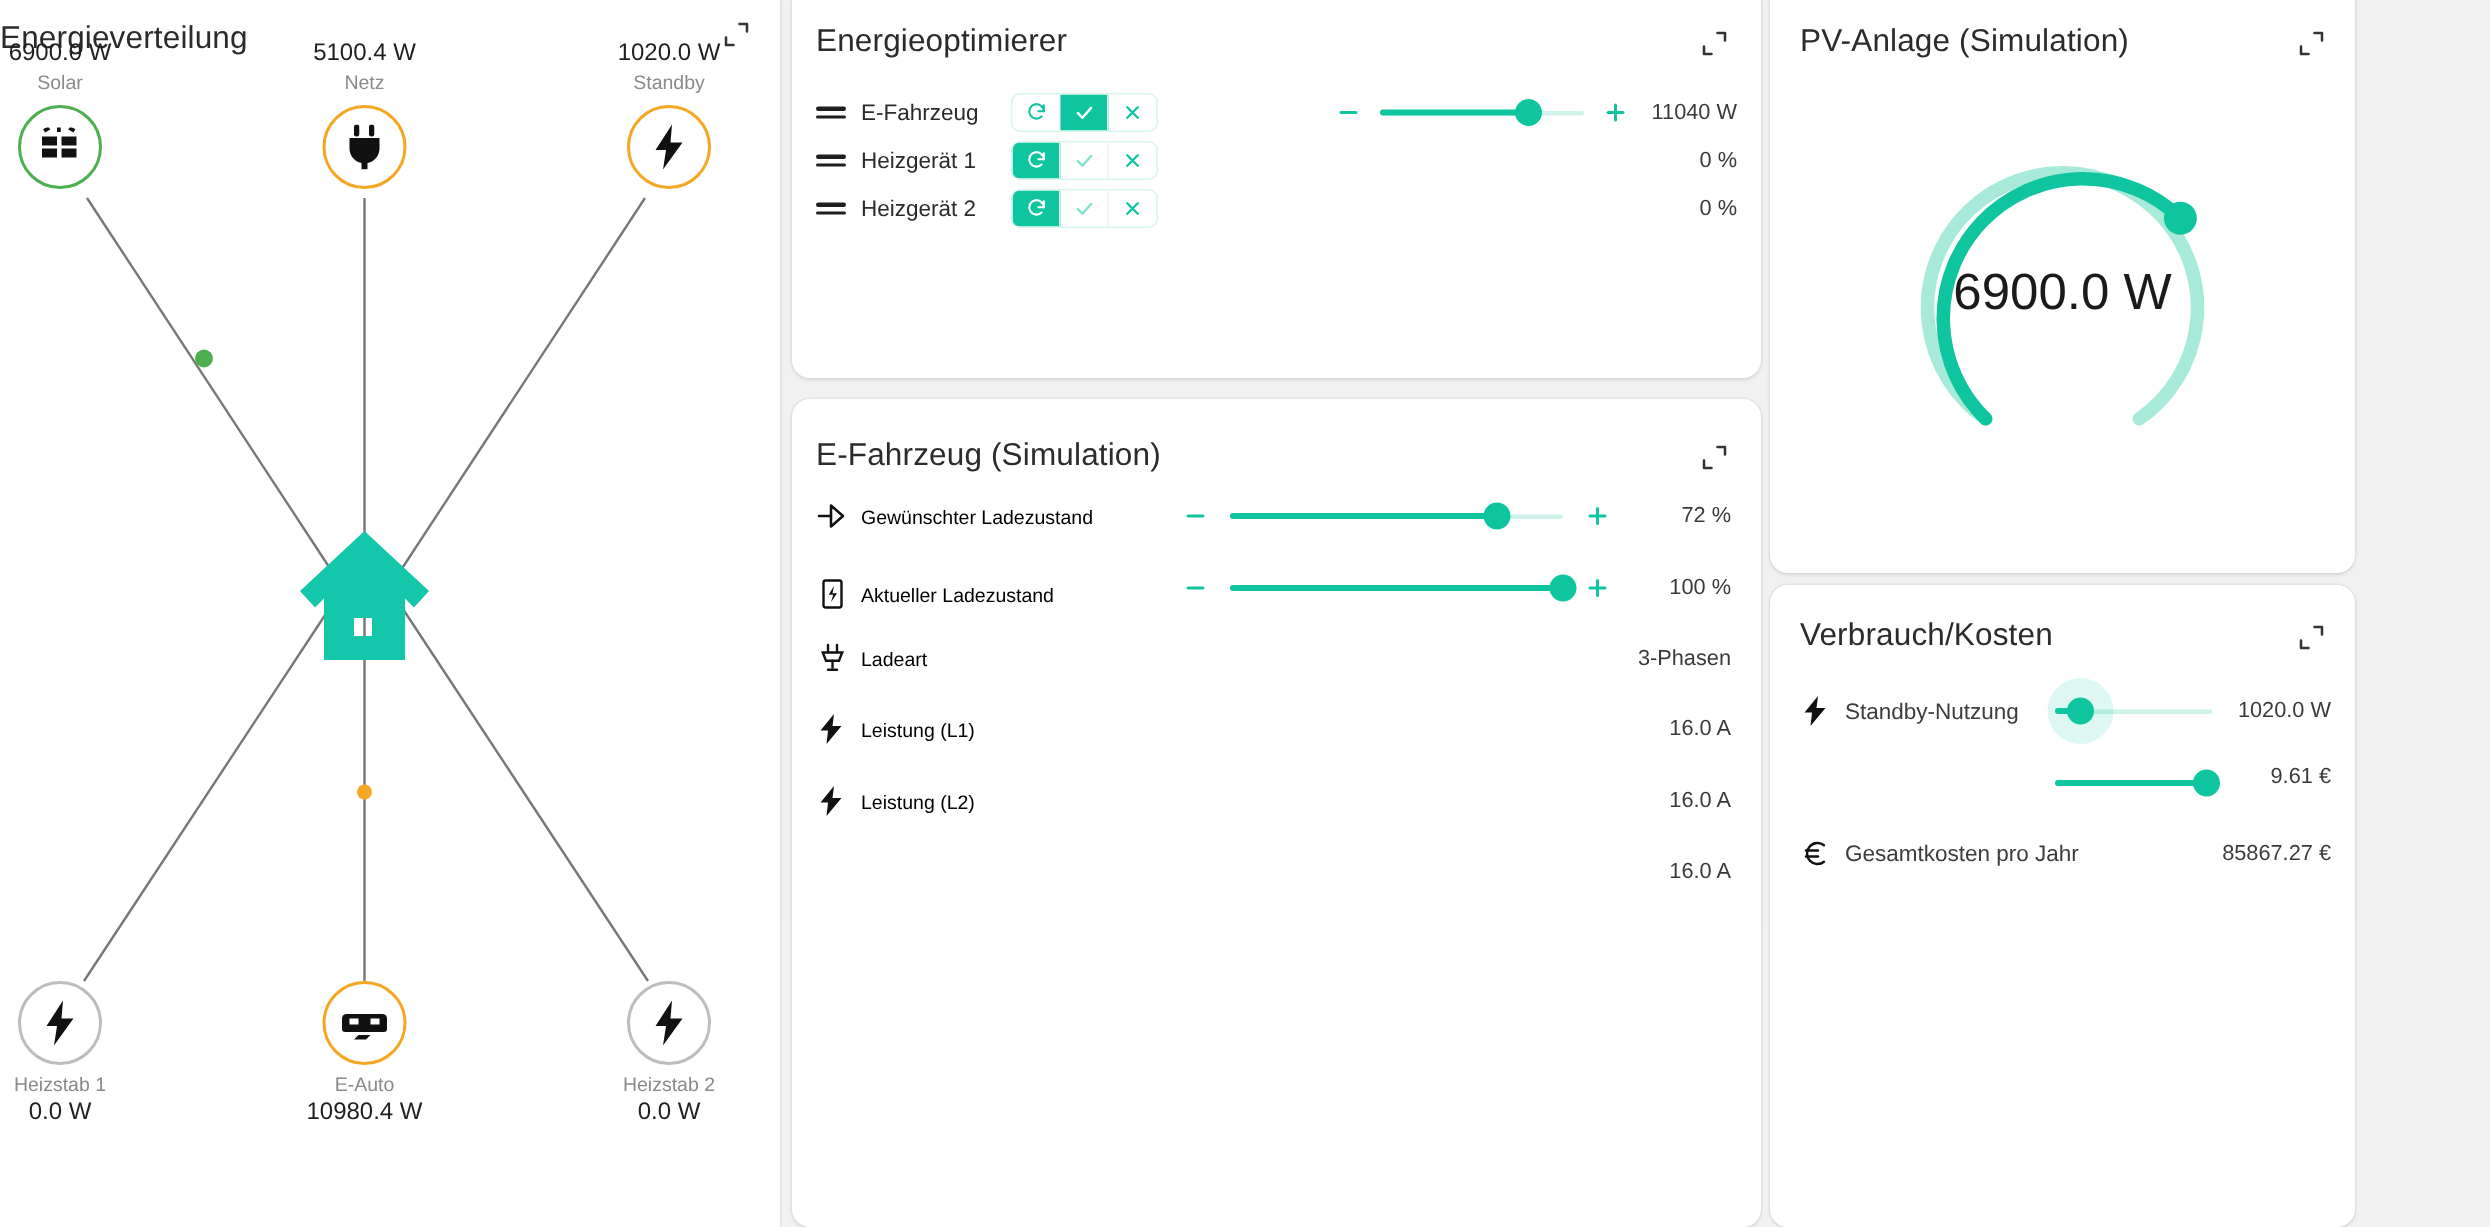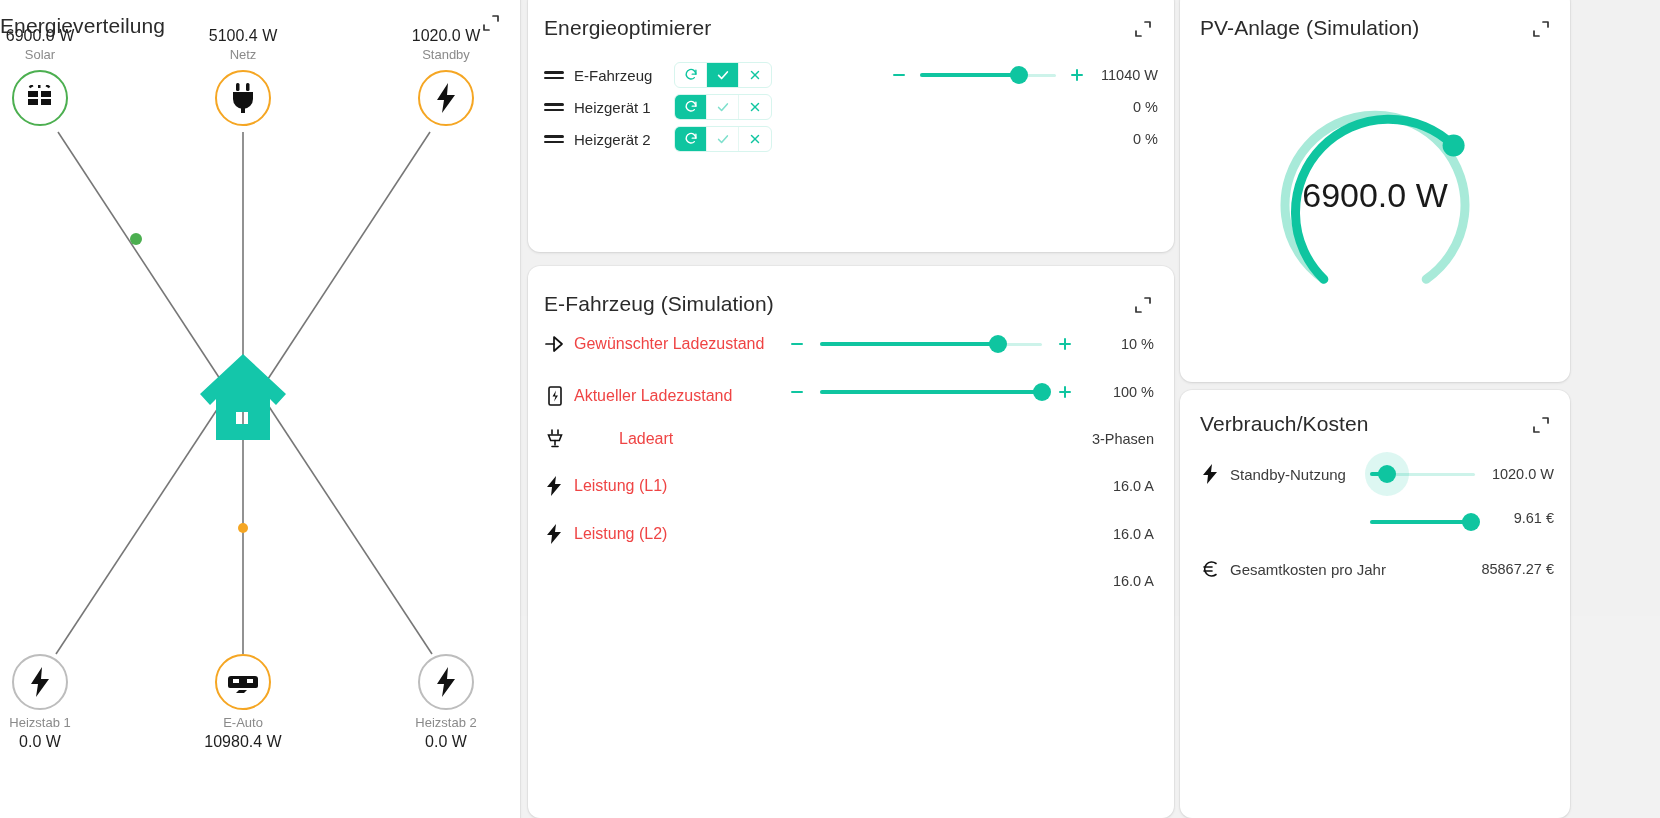--- a/index.html
+++ b/index.html
@@ -126,21 +126,21 @@
   }
 
   
   #card-ev { left: 528px; top: 266px; width: 646px; height: 552px; }
   #title-ev { left: 16px; top: 26px; }
   #exp-ev { left: 606px; top: 30px; }
 
   .ev-row { position:absolute; left: 16px; right: 0; height: 40px; display:flex; align-items:center; }
   .ev-ico { width: 30px; display:flex; align-items:center; }
   .ev-ico svg{display:block}
-  .ev-label { font-size: 16px; color: #ef4444; }
+  .ev-label { font-size: 13px; color: #000000; }
   .ev-slider { position:absolute; left: 258px; width: 290px; display:flex; align-items:center; height:40px; }
   .ev-val { position:absolute; right: 20px; font-size: 14.5px; color:#3a3a3a; line-height:40px; }
 
   
   #card-pv { left: 1180px; top: -10px; width: 390px; height: 392px; }
   #title-pv { left: 20px; top: 26px; }
   #exp-pv { left: 352px; top: 30px; }
   .gauge-wrap { position:absolute; left: 0; top: 46px; width: 390px; height: 300px; }
   .gauge-val {
     position:absolute; left:0; top:140px; width:390px; text-align:center;
@@ -409,21 +409,21 @@
         <span class="track-fill" style="width:80%;"></span>
         <span class="thumb" style="left:80%;"></span>
       </span>
       <button class="pm">
         <svg width="16" height="16" viewBox="0 0 16 16" stroke="#0fc5a0" stroke-width="2" stroke-linecap="round">
             <line x1="3" y1="8" x2="13" y2="8"></line>
             <line x1="8" y1="3" x2="8" y2="13"></line>
           </svg>
       </button>
     </div>
-    <div class="ev-val" style="top:58px;">10 %</div>
+    <div class="ev-val" style="top:58px;">72 %</div>
 
     <div class="ev-row" style="top:110px;">
       <span class="ev-ico">
         <svg width="22" height="22" viewBox="0 0 22 22" fill="none" stroke="#111" stroke-width="1.6" stroke-linejoin="round">
           <rect x="5" y="2" width="12" height="18" rx="1.5"></rect>
           <path d="M12 5.5 L8.5 11.5 h3 L10 16.5 L14 10.5 h-3 Z" fill="#111" stroke="none"></path>
         </svg>
       </span>
       <span class="ev-label">Aktueller Ladezustand</span>
     </div>
@@ -440,21 +440,21 @@
       </span>
       <button class="pm">
         <svg width="16" height="16" viewBox="0 0 16 16" stroke="#0fc5a0" stroke-width="2" stroke-linecap="round">
             <line x1="3" y1="8" x2="13" y2="8"></line>
             <line x1="8" y1="3" x2="8" y2="13"></line>
           </svg>
       </button>
     </div>
     <div class="ev-val" style="top:106px;">100 %</div>
 
-    <div class="ev-row" style="top:153px;gap:45px;">
+    <div class="ev-row" style="top:153px;">
       <span class="ev-ico">
         <svg width="22" height="22" viewBox="0 0 22 22" fill="none" stroke="#111" stroke-width="1.6" stroke-linecap="round">
           <line x1="8" y1="2" x2="8" y2="6"></line>
             <line x1="14" y1="2" x2="14" y2="6"></line>
           <path d="M4.5 7 h13 l-2.2 5.5 h-8.6 Z"></path>
           <line x1="11" y1="12.5" x2="11" y2="17"></line>
           <line x1="8" y1="18.5" x2="14" y2="18.5"></line>
         </svg>
       </span>
       <span class="ev-label">Ladeart</span>

